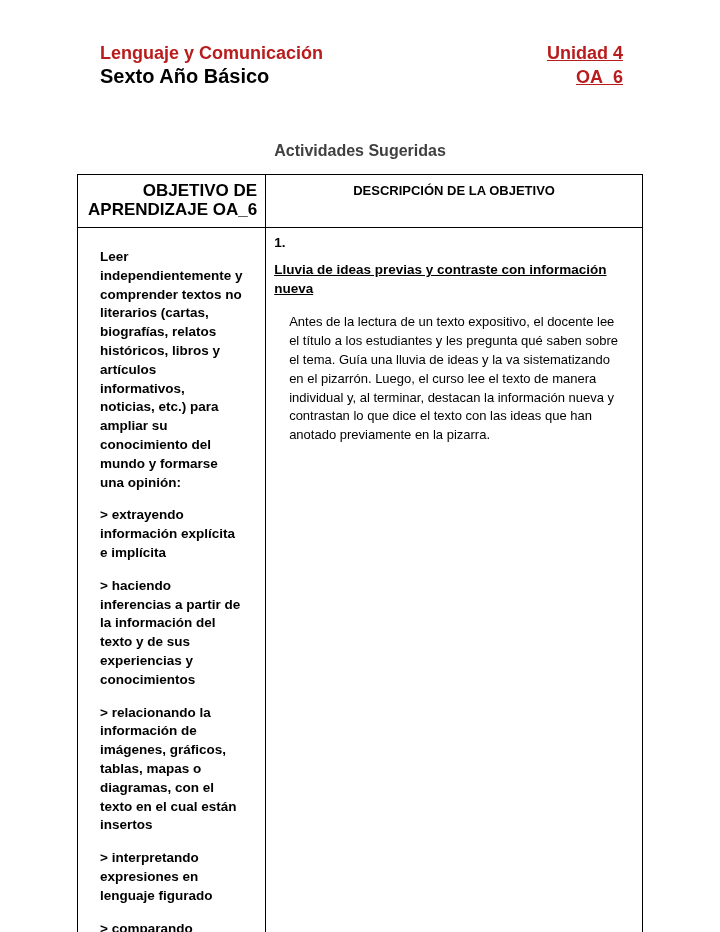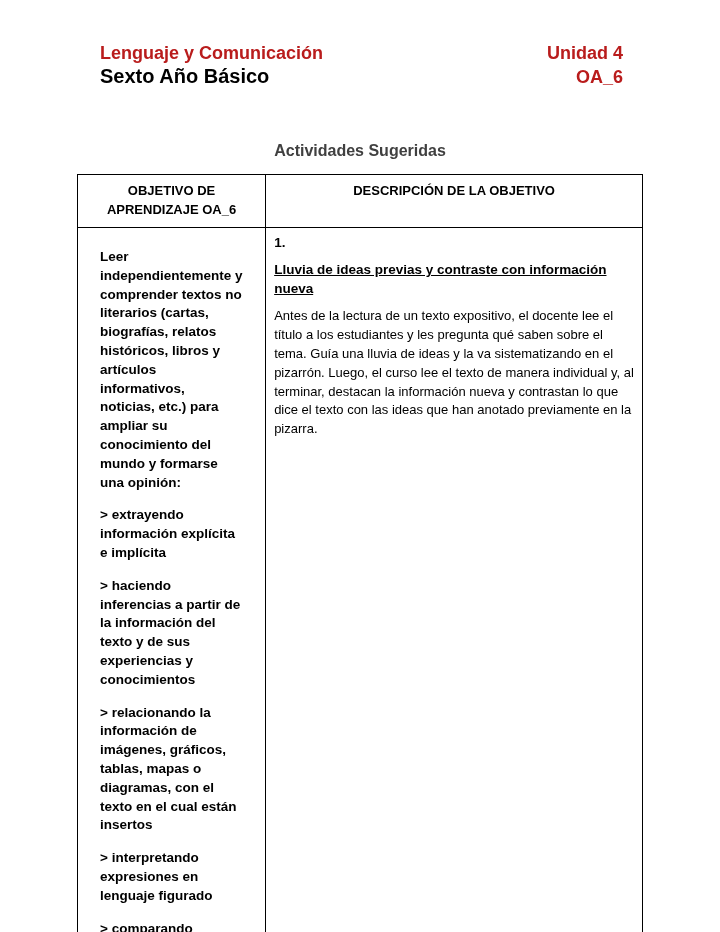--- a/index.html
+++ b/index.html
@@ -25,21 +25,21 @@
   .subject, .unit, .oa {
     color: #b91c1c;
     font-weight: bold;
     font-size: 18px;
   }
   .grade {
     color: #000000;
     font-weight: bold;
     font-size: 20px;
   }
-  .unit, .oa { text-align: center; }
+  .unit, .oa { text-align: center; text-decoration: underline; }
 
   
   .page-title {
     text-align: center;
     color: #404040;
     font-weight: bold;
     font-size: 16px;
     margin: 53px 0 14px 0;
   }
 
@@ -52,22 +52,22 @@
   table.activities th,
   table.activities td {
     border: 1px solid #000000;
     vertical-align: top;
     padding: 6px 8px 8px 8px;
   }
   col.c1 { width: 33.3%; }
   col.c2 { width: 66.7%; }
 
   th.obj-header {
-    text-align: center;
-    font-size: 13px;
+    text-align: right;
+    font-size: 17px;
     font-weight: bold;
     line-height: 19px;
     padding-bottom: 16px;
   }
   th.desc-header {
     text-align: center;
     font-size: 13px;
     font-weight: bold;
     line-height: 19px;
   }
@@ -90,21 +90,21 @@
     font-weight: bold;
     font-size: 13.5px;
     margin-bottom: 8px;
   }
   .activity-title {
     font-weight: bold;
     font-size: 13.5px;
     margin-bottom: 9px;
     text-decoration: underline;
   }
-  .activity-body { margin: 0; }
+  .activity-body { margin: 15px; }
 </style>
 </head>
 <body>
 
 <div class="page">
 
   <div class="doc-header">
     <div class="header-row">
       <span class="subject">Lenguaje y Comunicación</span>
       <span class="unit">Unidad 4</span>

